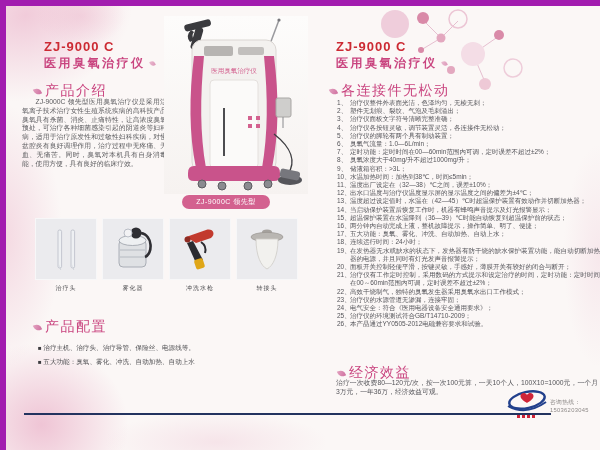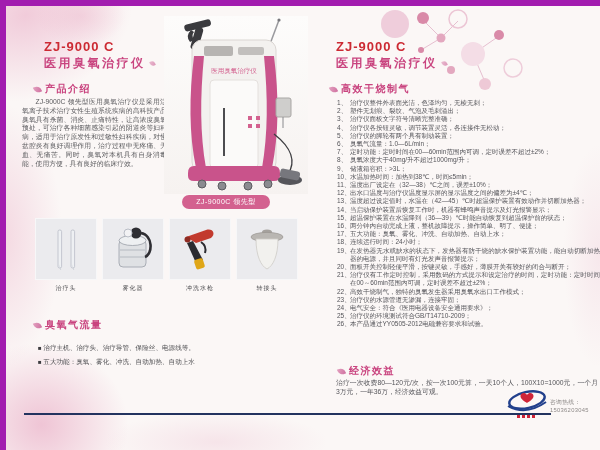--- a/index.html
+++ b/index.html
@@ -14,21 +14,21 @@
   .decor-bottom{left:100px;bottom:-18px;width:220px;height:60px;background:radial-gradient(ellipse,rgba(238,200,214,.4),rgba(238,200,214,0) 72%);}
   .decor-right{right:-30px;top:140px;width:70px;height:220px;background:radial-gradient(ellipse,rgba(242,214,224,.45),rgba(242,214,224,0) 72%);}
 
   .col-left{position:absolute;left:0;top:0;width:320px;height:450px;}
   .col-right{position:absolute;left:320px;top:0;width:280px;height:450px;}
 
   .model{position:absolute;font-size:13px;font-weight:bold;color:#cc2a33;letter-spacing:1px;}
   .prodname{position:absolute;font-size:12px;font-weight:bold;color:#c9447f;letter-spacing:2.5px;}
   .leaf{display:inline-block;width:7px;height:7px;background:linear-gradient(135deg,#e3a2c0,#cf6f9f);border-radius:0 80% 0 80%;transform:rotate(-25deg);margin-right:4px;vertical-align:middle;}
   .leaf.small{width:5px;height:5px;opacity:.7;margin-left:4px;}
-  .sec-header{position:absolute;font-size:10px;font-weight:bold;color:#c9447f;letter-spacing:1.5px;}
+  .sec-header{position:absolute;font-size:14px;font-weight:normal;color:#c9447f;letter-spacing:1.5px;}
 
   .intro-text{position:absolute;left:16px;top:92px;width:152px;font-size:6.8px;line-height:8.8px;color:#5b5b5e;text-align:justify;text-indent:2em;}
 
   .machine-photo{position:absolute;left:158px;top:10px;width:144px;height:178px;background:linear-gradient(#fdfcfb,#f6f2f0);}
   .photo-caption{position:absolute;left:176px;top:189px;width:88px;height:14px;background:#d3618f;border-radius:8px;color:#fff;font-size:7px;line-height:14px;text-align:center;letter-spacing:.5px;}
 
   .thumbs{position:absolute;left:29px;top:212px;display:flex;gap:5px;}
   .thumb{width:62px;}
   .thumb-img{width:62px;height:62px;background:#ebebee;border:1px solid #f7f7f8;box-sizing:border-box;display:flex;align-items:center;justify-content:center;}
   .thumb-label{margin-top:4px;text-align:center;font-size:6px;color:#4a4a4d;letter-spacing:1px;}
@@ -176,31 +176,31 @@
           <svg width="50" height="50" viewBox="0 0 50 50">
             <ellipse cx="25" cy="8" rx="5" ry="2.6" fill="#a5a19d"></ellipse>
             <ellipse cx="25" cy="13" rx="16" ry="4.6" fill="#b9b6b2" stroke="#98948f" stroke-width="0.7"></ellipse>
             <path d="M14,15 C14,32 19,42 25,45 C31,42 36,32 36,15 Z" fill="#f2f1ee" stroke="#cecbc6" stroke-width="0.8"></path>
           </svg>
         </div>
         <div class="thumb-label">转接头</div>
       </div>
     </div>
 
-    <div class="sec-header" style="left:28px;top:312px;"><span class="leaf"></span><span>臭氧气流量</span></div>
+    <div class="sec-header" style="left:28px;top:312px;"><span class="leaf"></span><span>产品配置</span></div>
     <ul class="config-list">
         <li>治疗主机、治疗头、治疗导管、保险丝、电源线等。</li>
         <li>五大功能：臭氧、雾化、冲洗、自动加热、自动上水</li>
       </ul>
   </div>
 
   <div class="col-right">
     <div class="model" style="left:10px;top:33px;">ZJ-9000 C</div>
     <div class="prodname" style="left:10px;top:49px;"><span>医用臭氧治疗仪</span><span class="leaf small"></span></div>
-    <div class="sec-header" style="left:4px;top:76px;"><span class="leaf"></span><span>高效干烧制气</span></div>
+    <div class="sec-header" style="left:4px;top:76px;"><span class="leaf"></span><span>各连接件无松动</span></div>
   </div>
 
   <ol class="params">
       <li>治疗仪整件外表面光洁，色泽均匀，无棱无刺；</li>
       <li>塑件无划痕、裂纹、气泡及毛刺溢出；</li>
       <li>治疗仪面板文字符号清晰完整准确；</li>
       <li>治疗仪各按钮灵敏，调节装置灵活，各连接件无松动；</li>
       <li>治疗仪的脚轮有两个具有制动装置；</li>
       <li>臭氧气流量：1.0—6L/min；</li>
       <li>定时功能：定时时间在00—60min范围内可调，定时误差不超过±2%；</li>

